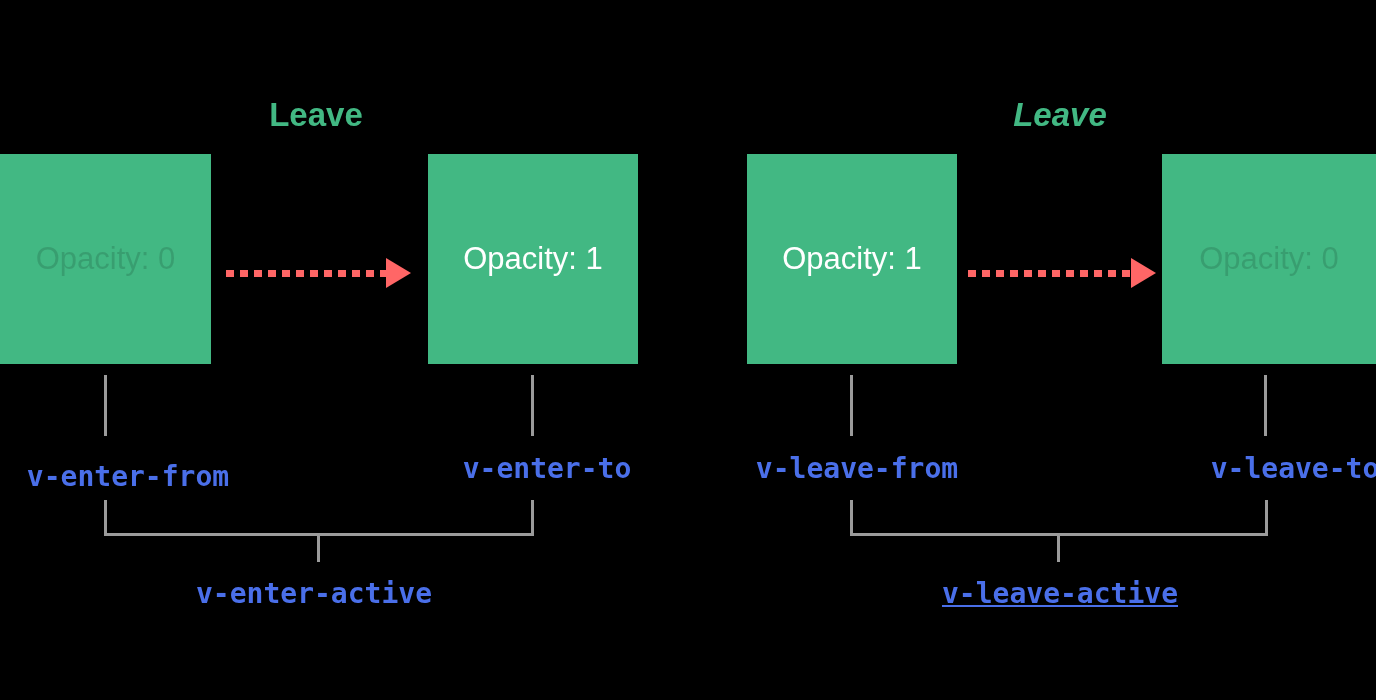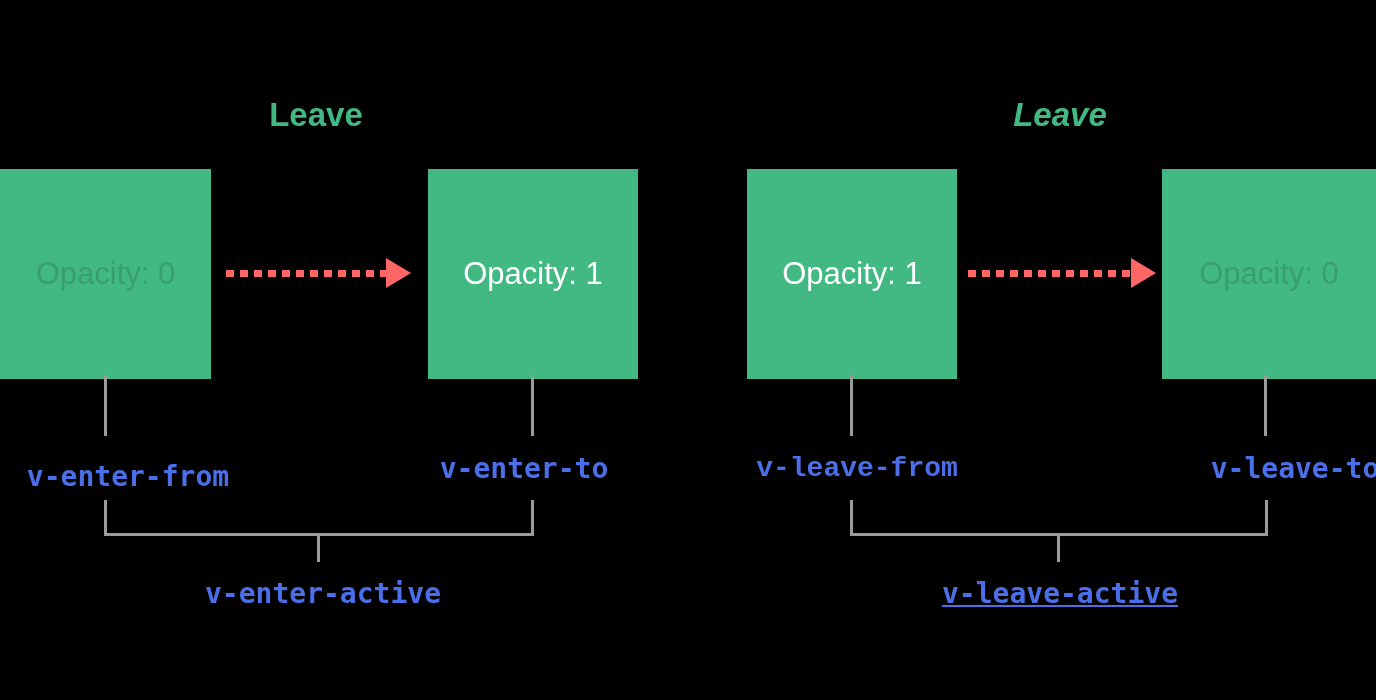--- a/index.html
+++ b/index.html
@@ -31,21 +31,21 @@
     font-weight: 700;
     color: var(--green);
     white-space: nowrap;
   }
   .heading-enter { left: 316px; }
   .heading-leave { left: 1060px; font-style: italic; }
 
   
   .square {
     position: absolute;
-    top: 169px;
+    top: 154px;
     width: 210px;
     height: 210px;
     background: var(--green);
     display: flex;
     align-items: center;
     justify-content: center;
   }
   .sq1 { left: 0;      width: 211px; }
   .sq2 { left: 428px; }
   .sq3 { left: 747px; }
@@ -118,24 +118,24 @@
     font-family: "DejaVu Sans Mono", monospace;
     font-size: 28px;
     line-height: 30px;
     font-weight: 700;
     color: var(--blue);
     white-space: nowrap;
   }
   .row-fromto { top: 454px; }
   .row-active { top: 579px; }
   .lbl-enter-from  { left: 128px; margin-top: 8px; }
-  .lbl-enter-to    { left: 524px; }
-  .lbl-leave-from  { left: 857px; font-family: Liberation Mono, monospace; }
+  .lbl-enter-to    { left: 547px; }
+  .lbl-leave-from  { left: 857px; }
   .lbl-leave-to    { left: 1267px; margin-left: 28px; }
-  .lbl-enter-active { left: 323px; }
+  .lbl-enter-active { left: 314px; }
   .lbl-leave-active { left: 1060px; text-decoration: underline; }
 </style>
 </head>
 <body>
 
 <div class="canvas">
 
   <section>
     <h2 class="heading heading-enter">Leave</h2>
 

